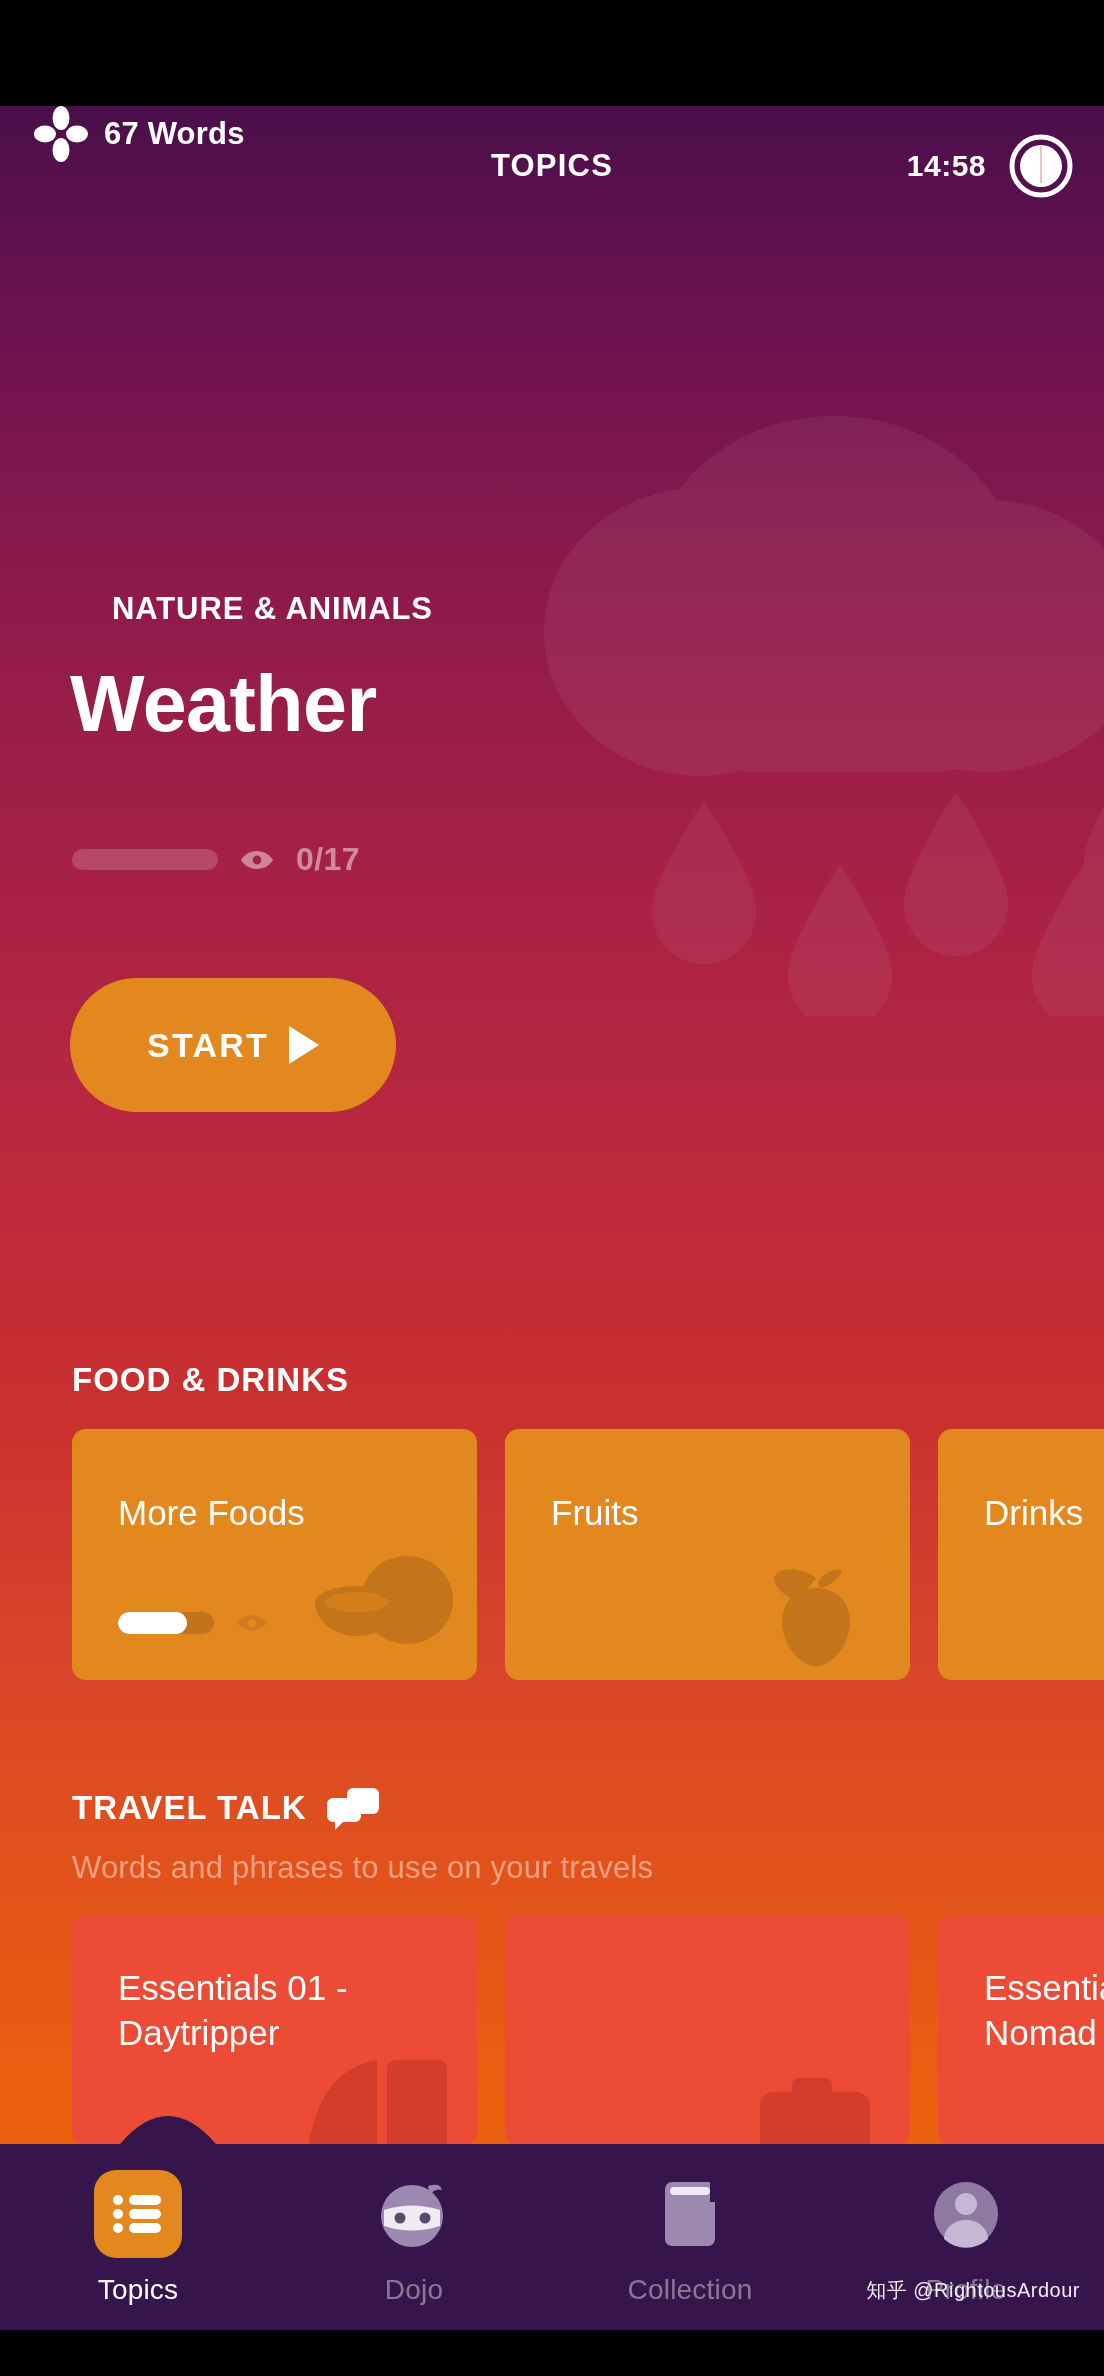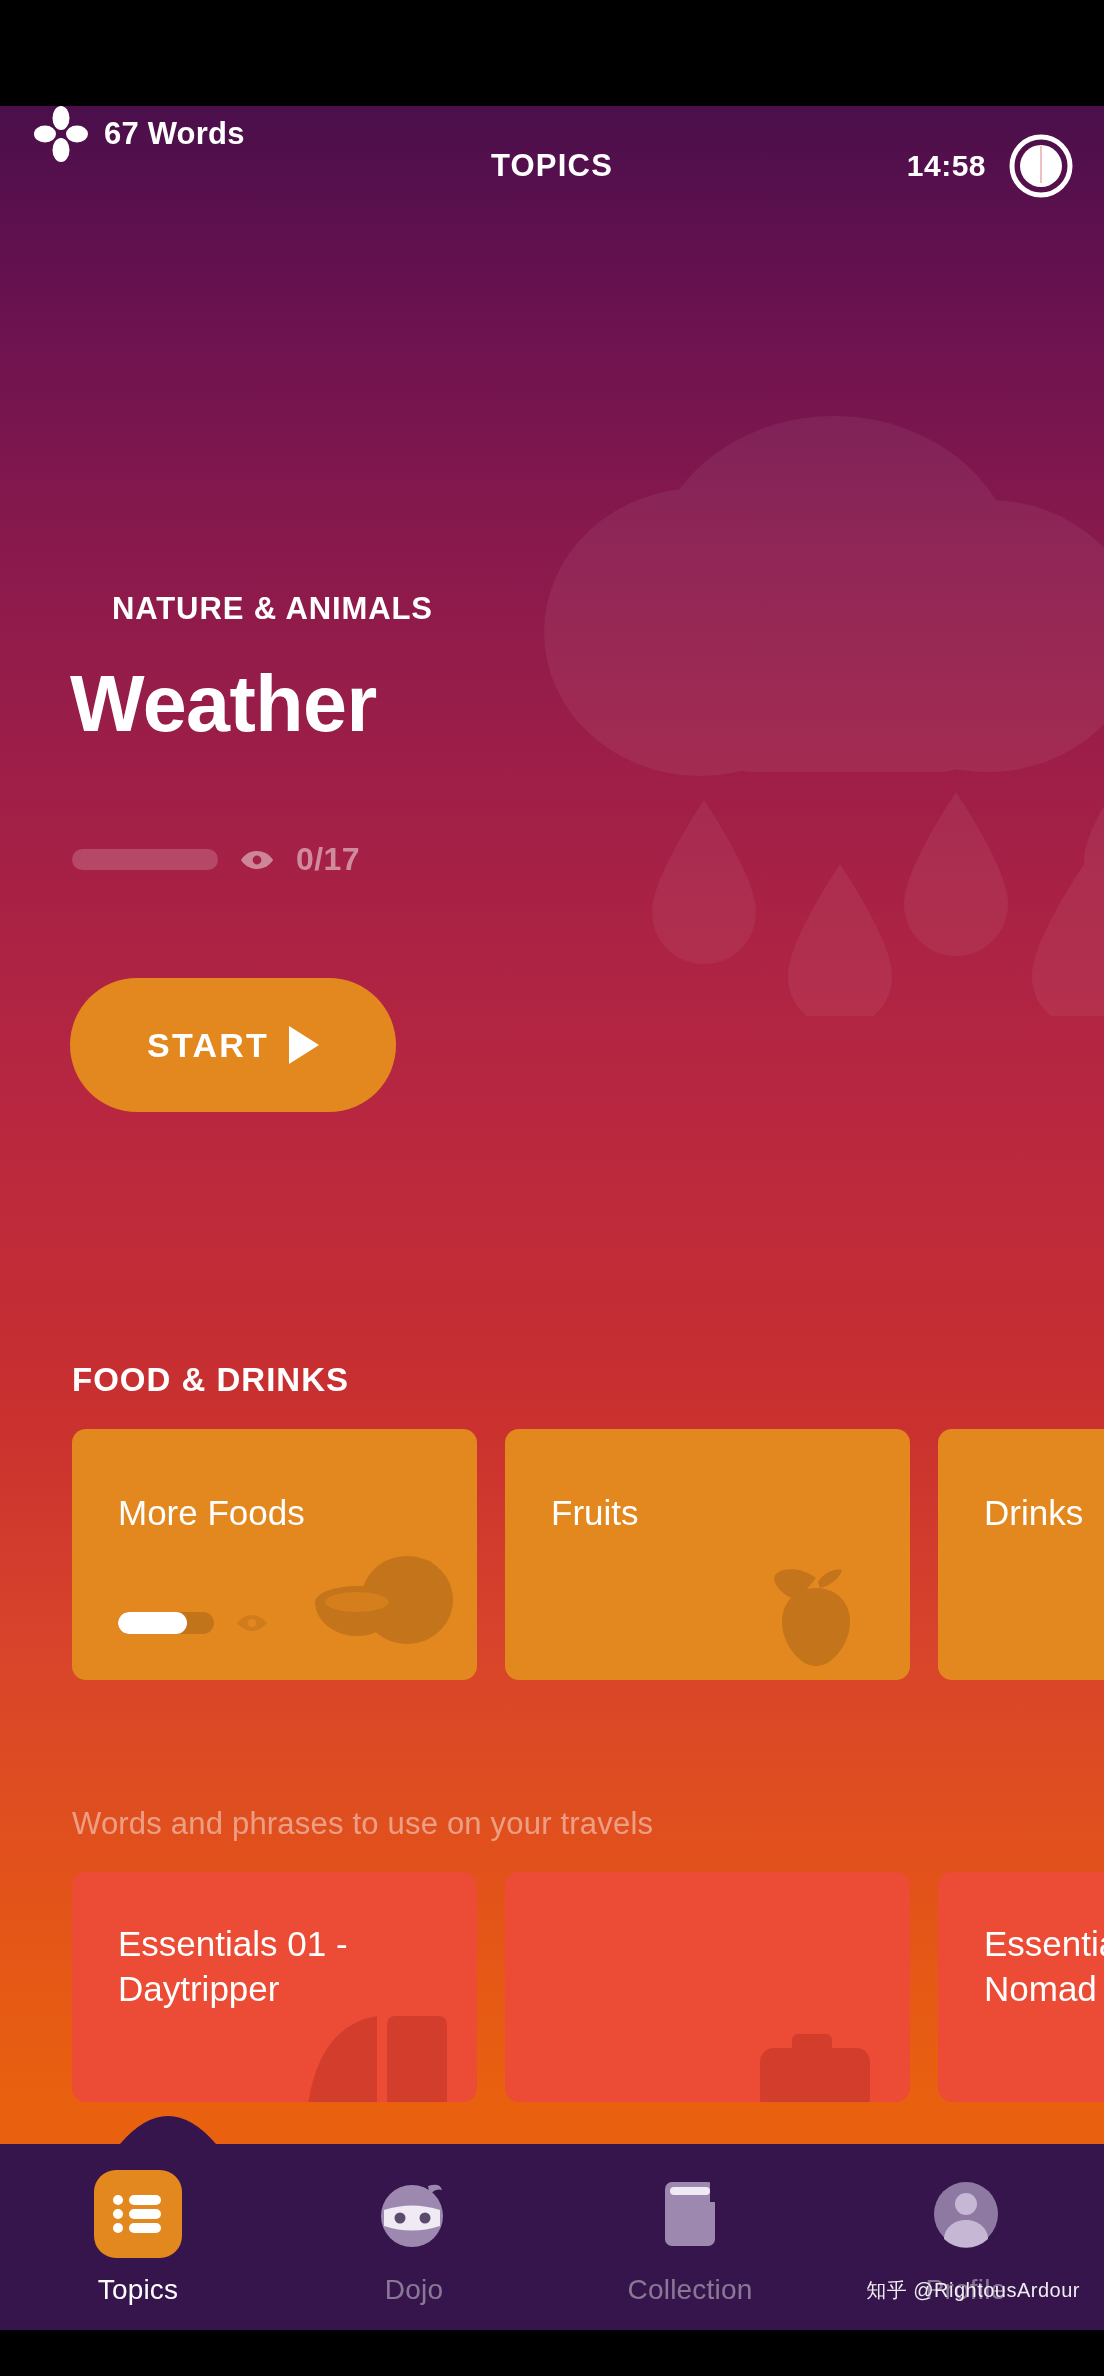--- a/index.html
+++ b/index.html
@@ -463,20 +463,29 @@
 
         <div class="tcard food">
           <div class="tcard-title">Drinks</div>
 
         </div>
 
       </div>
     </div>
 
     <div class="section" style="top:1680px;">
+      <div class="section-head">
+        <span class="section-title">TRAVEL TALK</span>
+        <svg class="chat-icon" viewBox="0 0 52 44">
+          <g fill="#ffffff">
+            <path d="M26 2 h20 a6 6 0 0 1 6 6 v14 a6 6 0 0 1 -6 6 h-20 a6 6 0 0 1 -6 -6 v-14 a6 6 0 0 1 6 -6 z"></path>
+            <path d="M6 12 h22 a6 6 0 0 1 6 6 v12 a6 6 0 0 1 -6 6 h-12 l-8 8 v-8 h-2 a6 6 0 0 1 -6 -6 v-12 a6 6 0 0 1 6 -6 z"></path>
+          </g>
+        </svg>
+      </div>
       <div class="section-sub">Words and phrases to use on your travels</div>
 
       <div class="card-row" style="">
 
         <div class="tcard travel">
           <div class="tcard-title">Essentials 01 - Daytripper</div>
           <svg class="tcard-art" viewBox="0 0 190 150">
             <g fill="#c03526">
               <path d="M20 150 q10 -86 70 -96 l0 96 z"></path>
               <rect x="100" y="54" width="60" height="96" rx="8"></rect>

